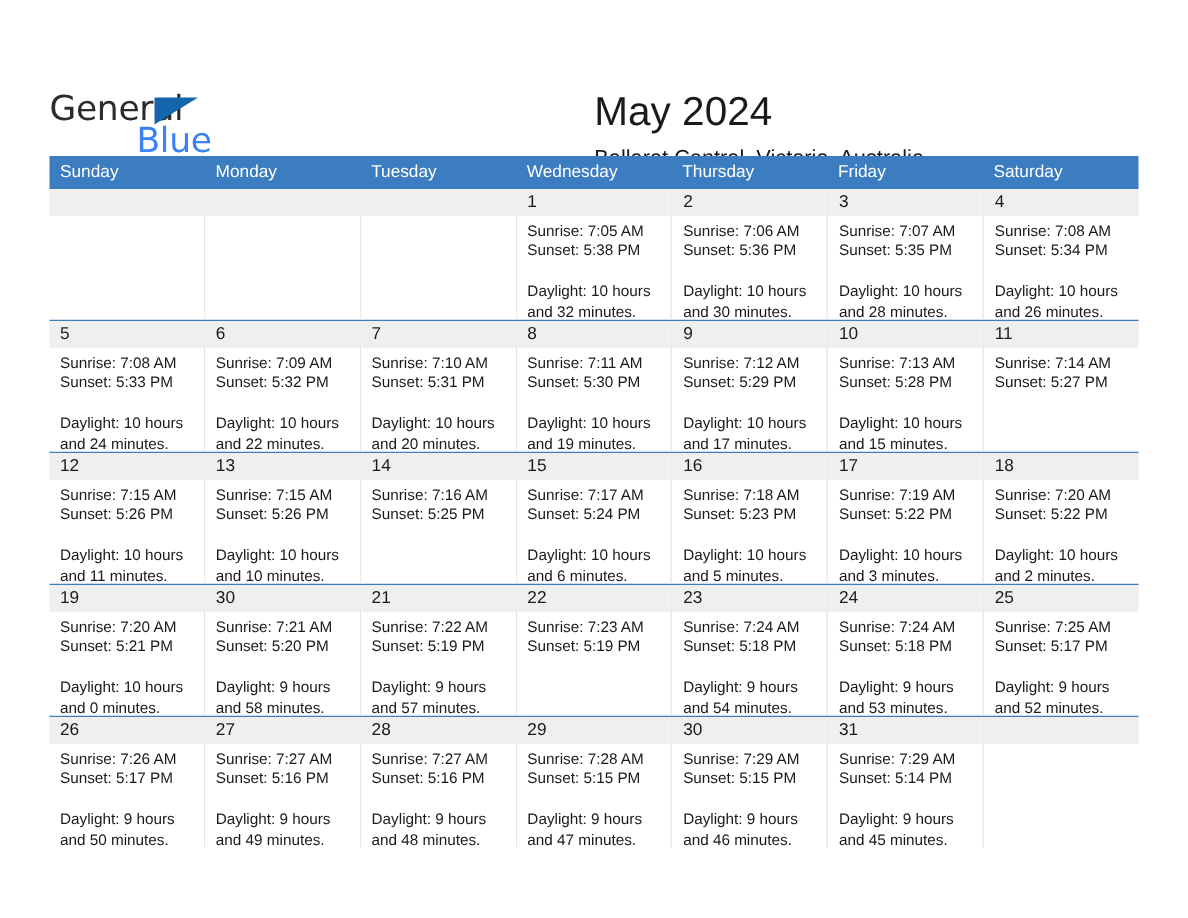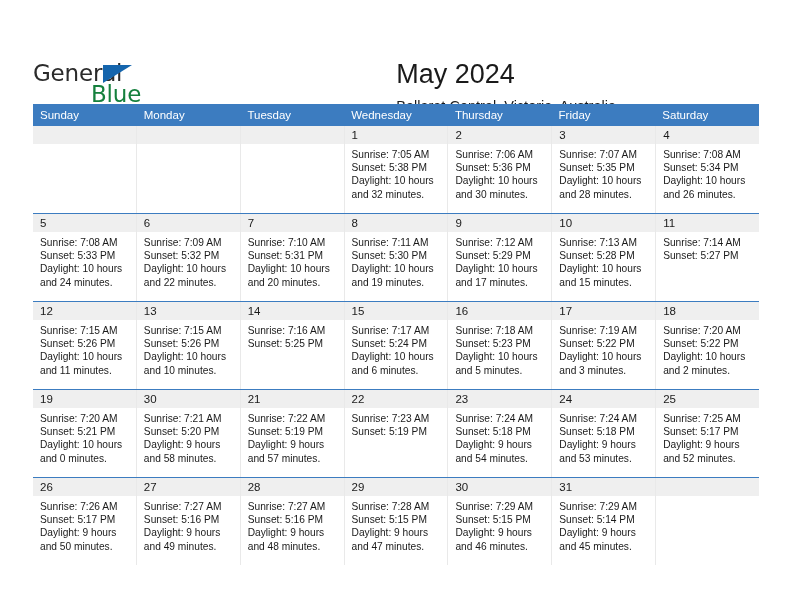--- a/index.html
+++ b/index.html
@@ -55,21 +55,21 @@
     height: 0;
     border-left: 29px solid #1565ad;
     border-bottom: 18px solid transparent;
   }
   .brand-blue {
     position: absolute;
     left: 58px;
     top: 21px;
     font-size: 23px;
     letter-spacing: -0.2px;
-    color: #15803d;
+    color: #3b82f6;
     font-family: "DejaVu Sans", sans-serif;
     line-height: 26px;
   }
 
   .title-block {
     position: absolute;
     right: 36px;
     top: 30px;
     text-align: left;
   }
@@ -146,20 +146,21 @@
     padding: 4px 6px 0 7px;
     font-size: 10.2px;
     line-height: 13.2px;
     color: #1a1a1a;
   }
   .day-info div {
     white-space: nowrap;
   }
   .day-info .dl-wrap {
     white-space: normal;
+    margin-top: 14px;
   }
 </style>
 </head>
 <body>
 
 <div class="page">
 
   <div class="header">
 
     <div class="brand">

